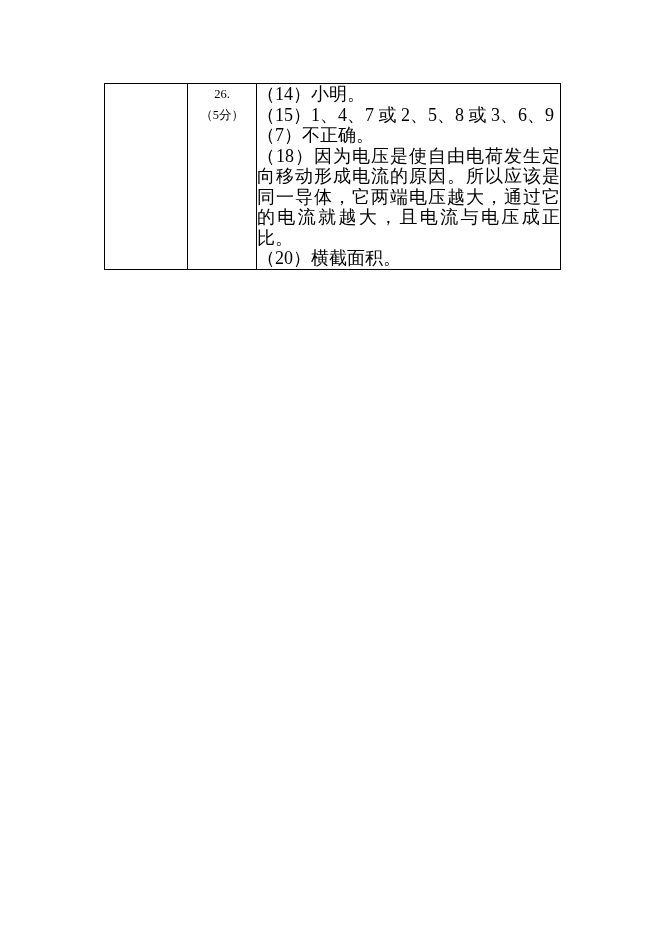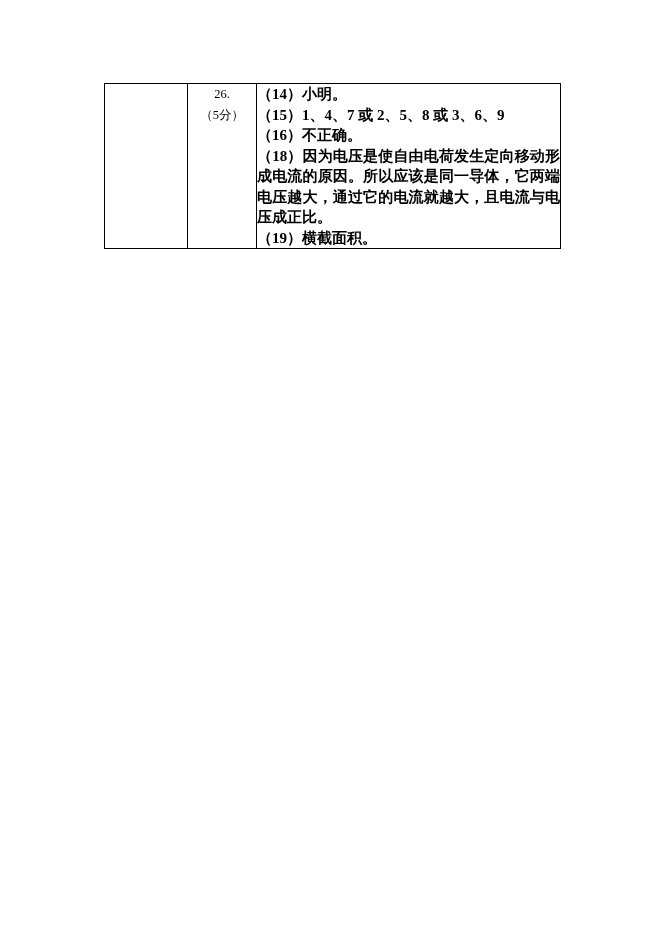--- a/index.html
+++ b/index.html
@@ -51,23 +51,22 @@
     line-height: 21px;
     padding-top: 44px;
     font-family: "Liberation Serif", "DejaVu Serif", serif;
   }
   .num-cell .num-line {
     display: block;
     white-space: nowrap;
   }
   .body-cell {
     padding: 7px 5px 7px 7px;
-    font-size: 15px;
+    font-size: 18px;
     line-height: 20.5px;
-    font-weight: bold;
   }
   .ans-line {
     white-space: normal;
     text-align: justify;
   }
   .blank-cell {
     height: 162px;
   }
 </style>
 </head>
@@ -78,20 +77,20 @@
     <tbody>
         <tr>
       <td class="col-blank blank-cell"></td>
       <td class="col-num num-cell">
         <span class="num-line">26.</span>
         <span class="num-line">（5分）</span>
       </td>
       <td class="col-body body-cell">
         <div class="ans-line">（14）小明。</div>
         <div class="ans-line">（15）1、4、7 或 2、5、8 或 3、6、9</div>
-        <div class="ans-line">（16）不正确。</div>
+        <div class="ans-line">（7）不正确。</div>
         <div class="ans-line">（18）因为电压是使自由电荷发生定向移动形成电流的原因。所以应该是同一导体，它两端电压越大，通过它的电流就越大，且电流与电压成正比。</div>
-        <div class="ans-line">（19）横截面积。</div>
+        <div class="ans-line">（20）横截面积。</div>
       </td>
     </tr>
   </tbody>
     </table>
 </div>
 
 </body></html>

